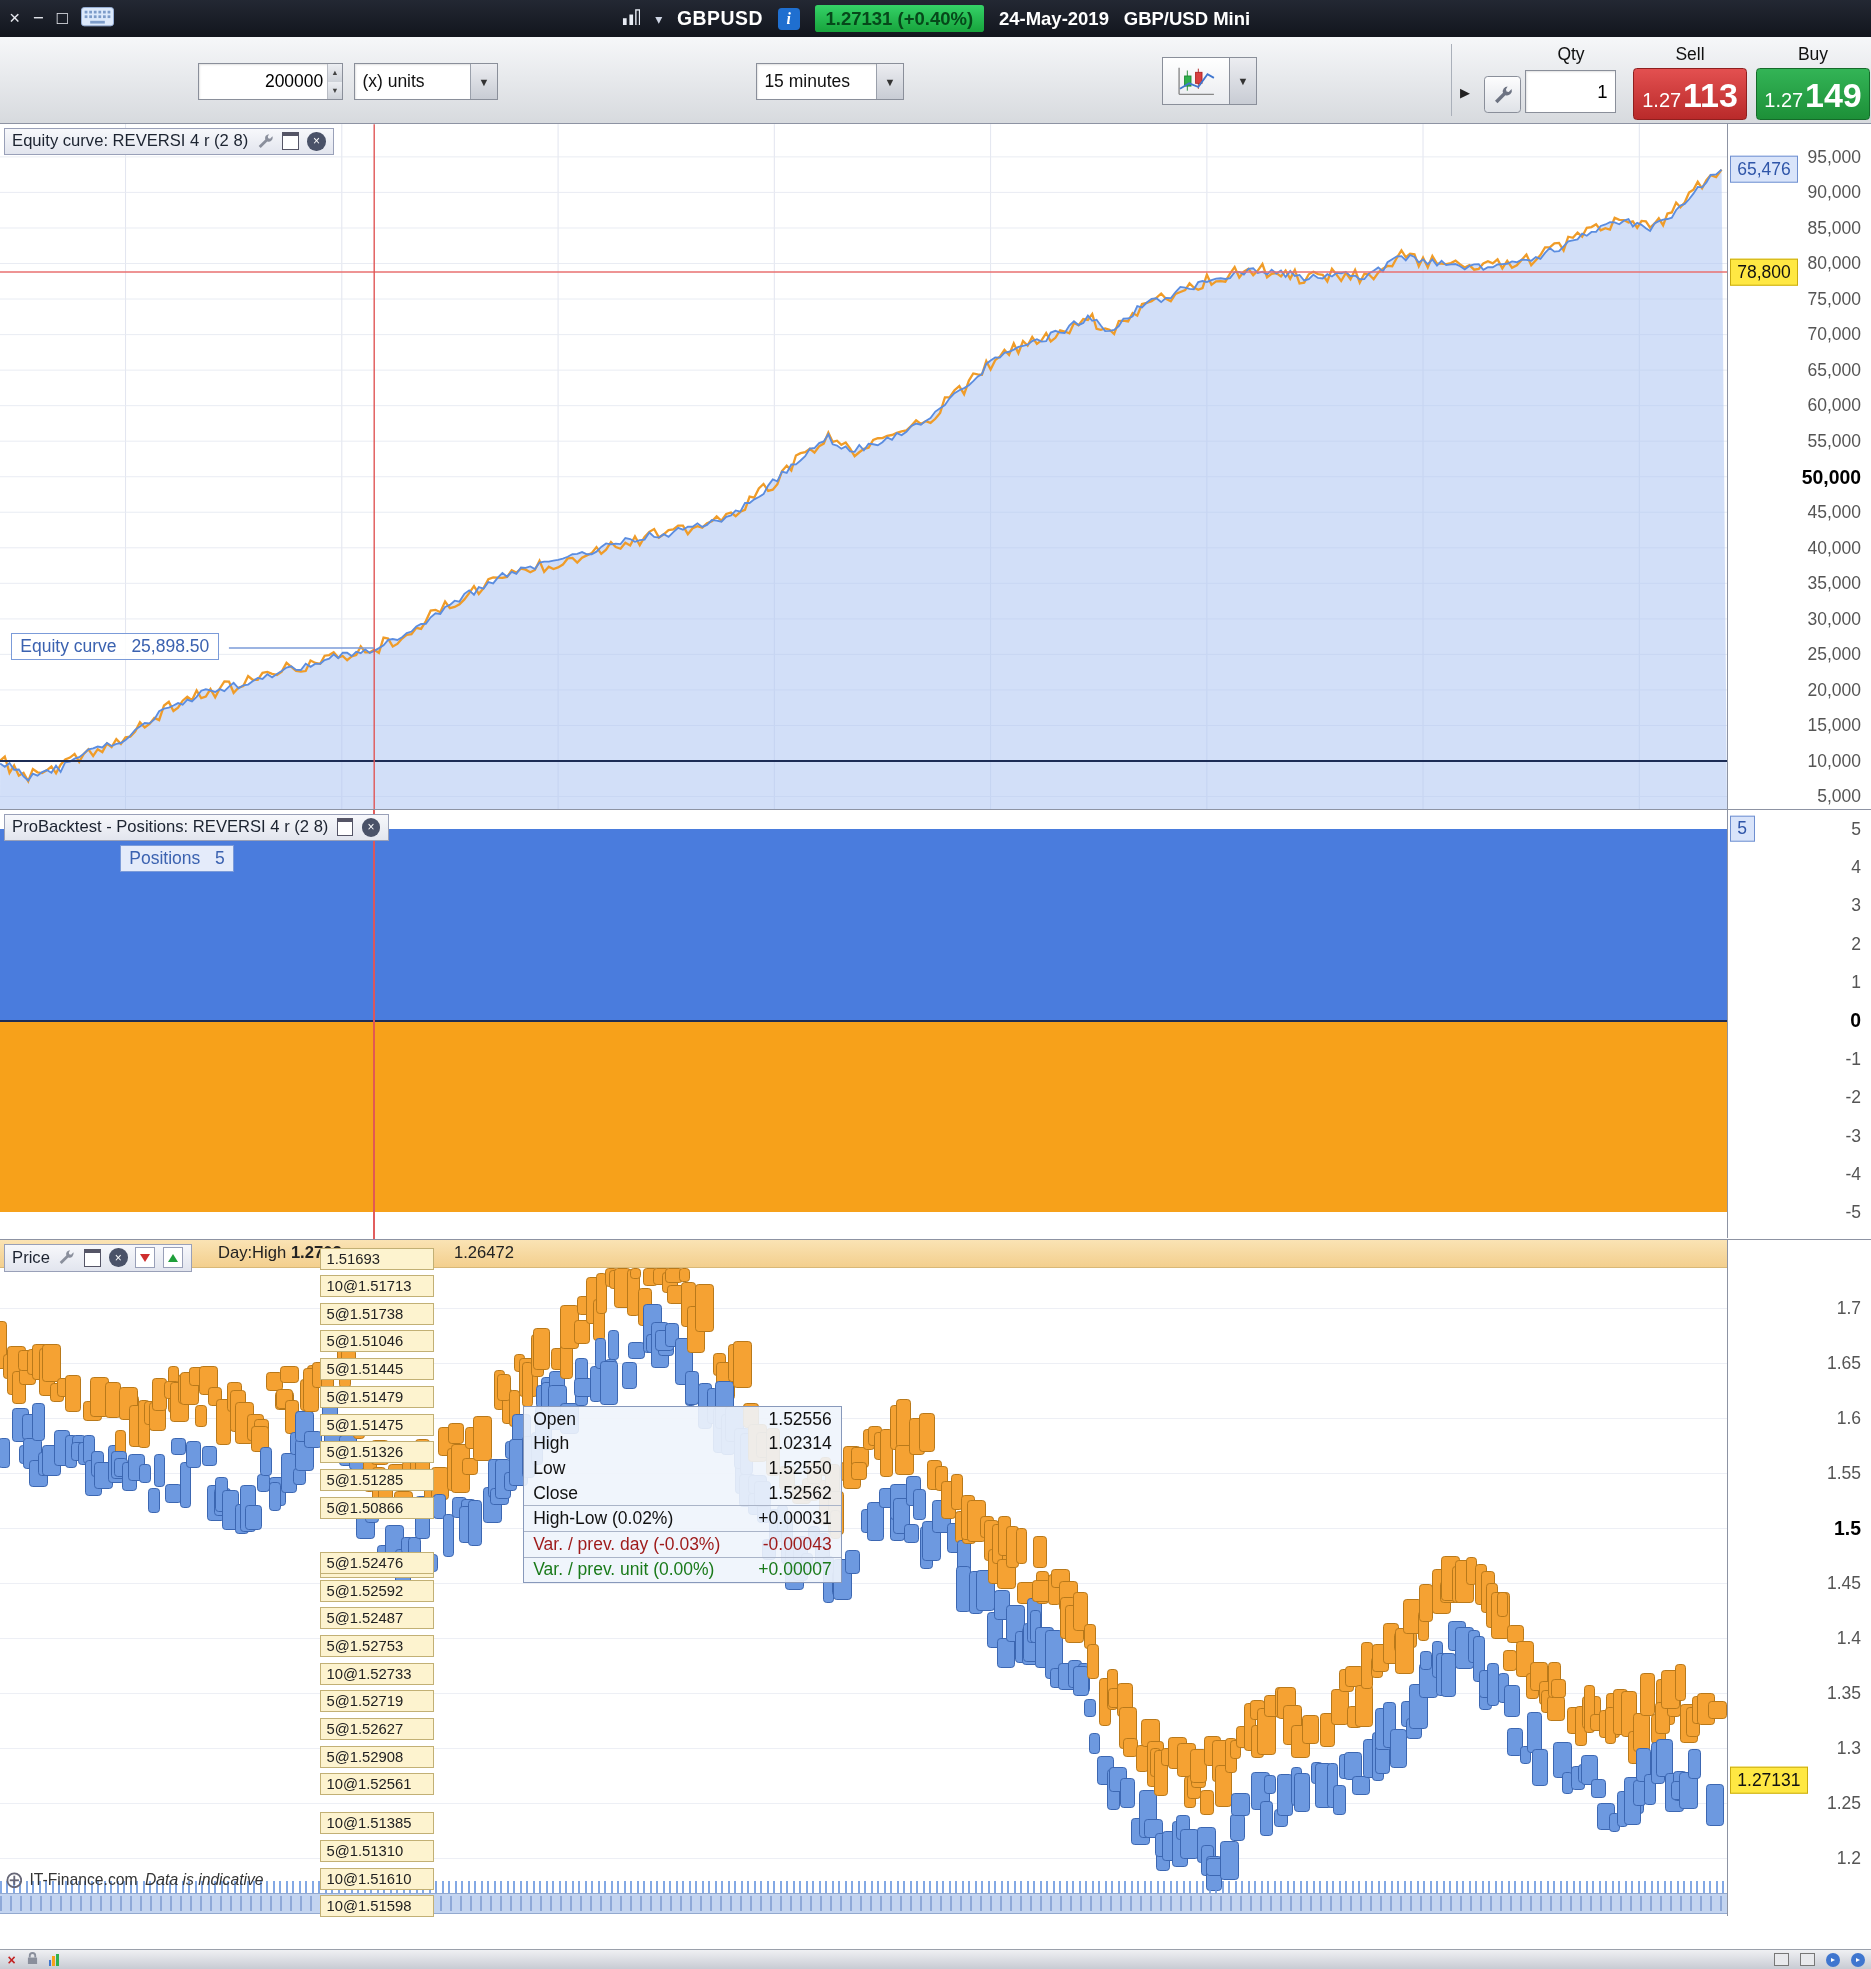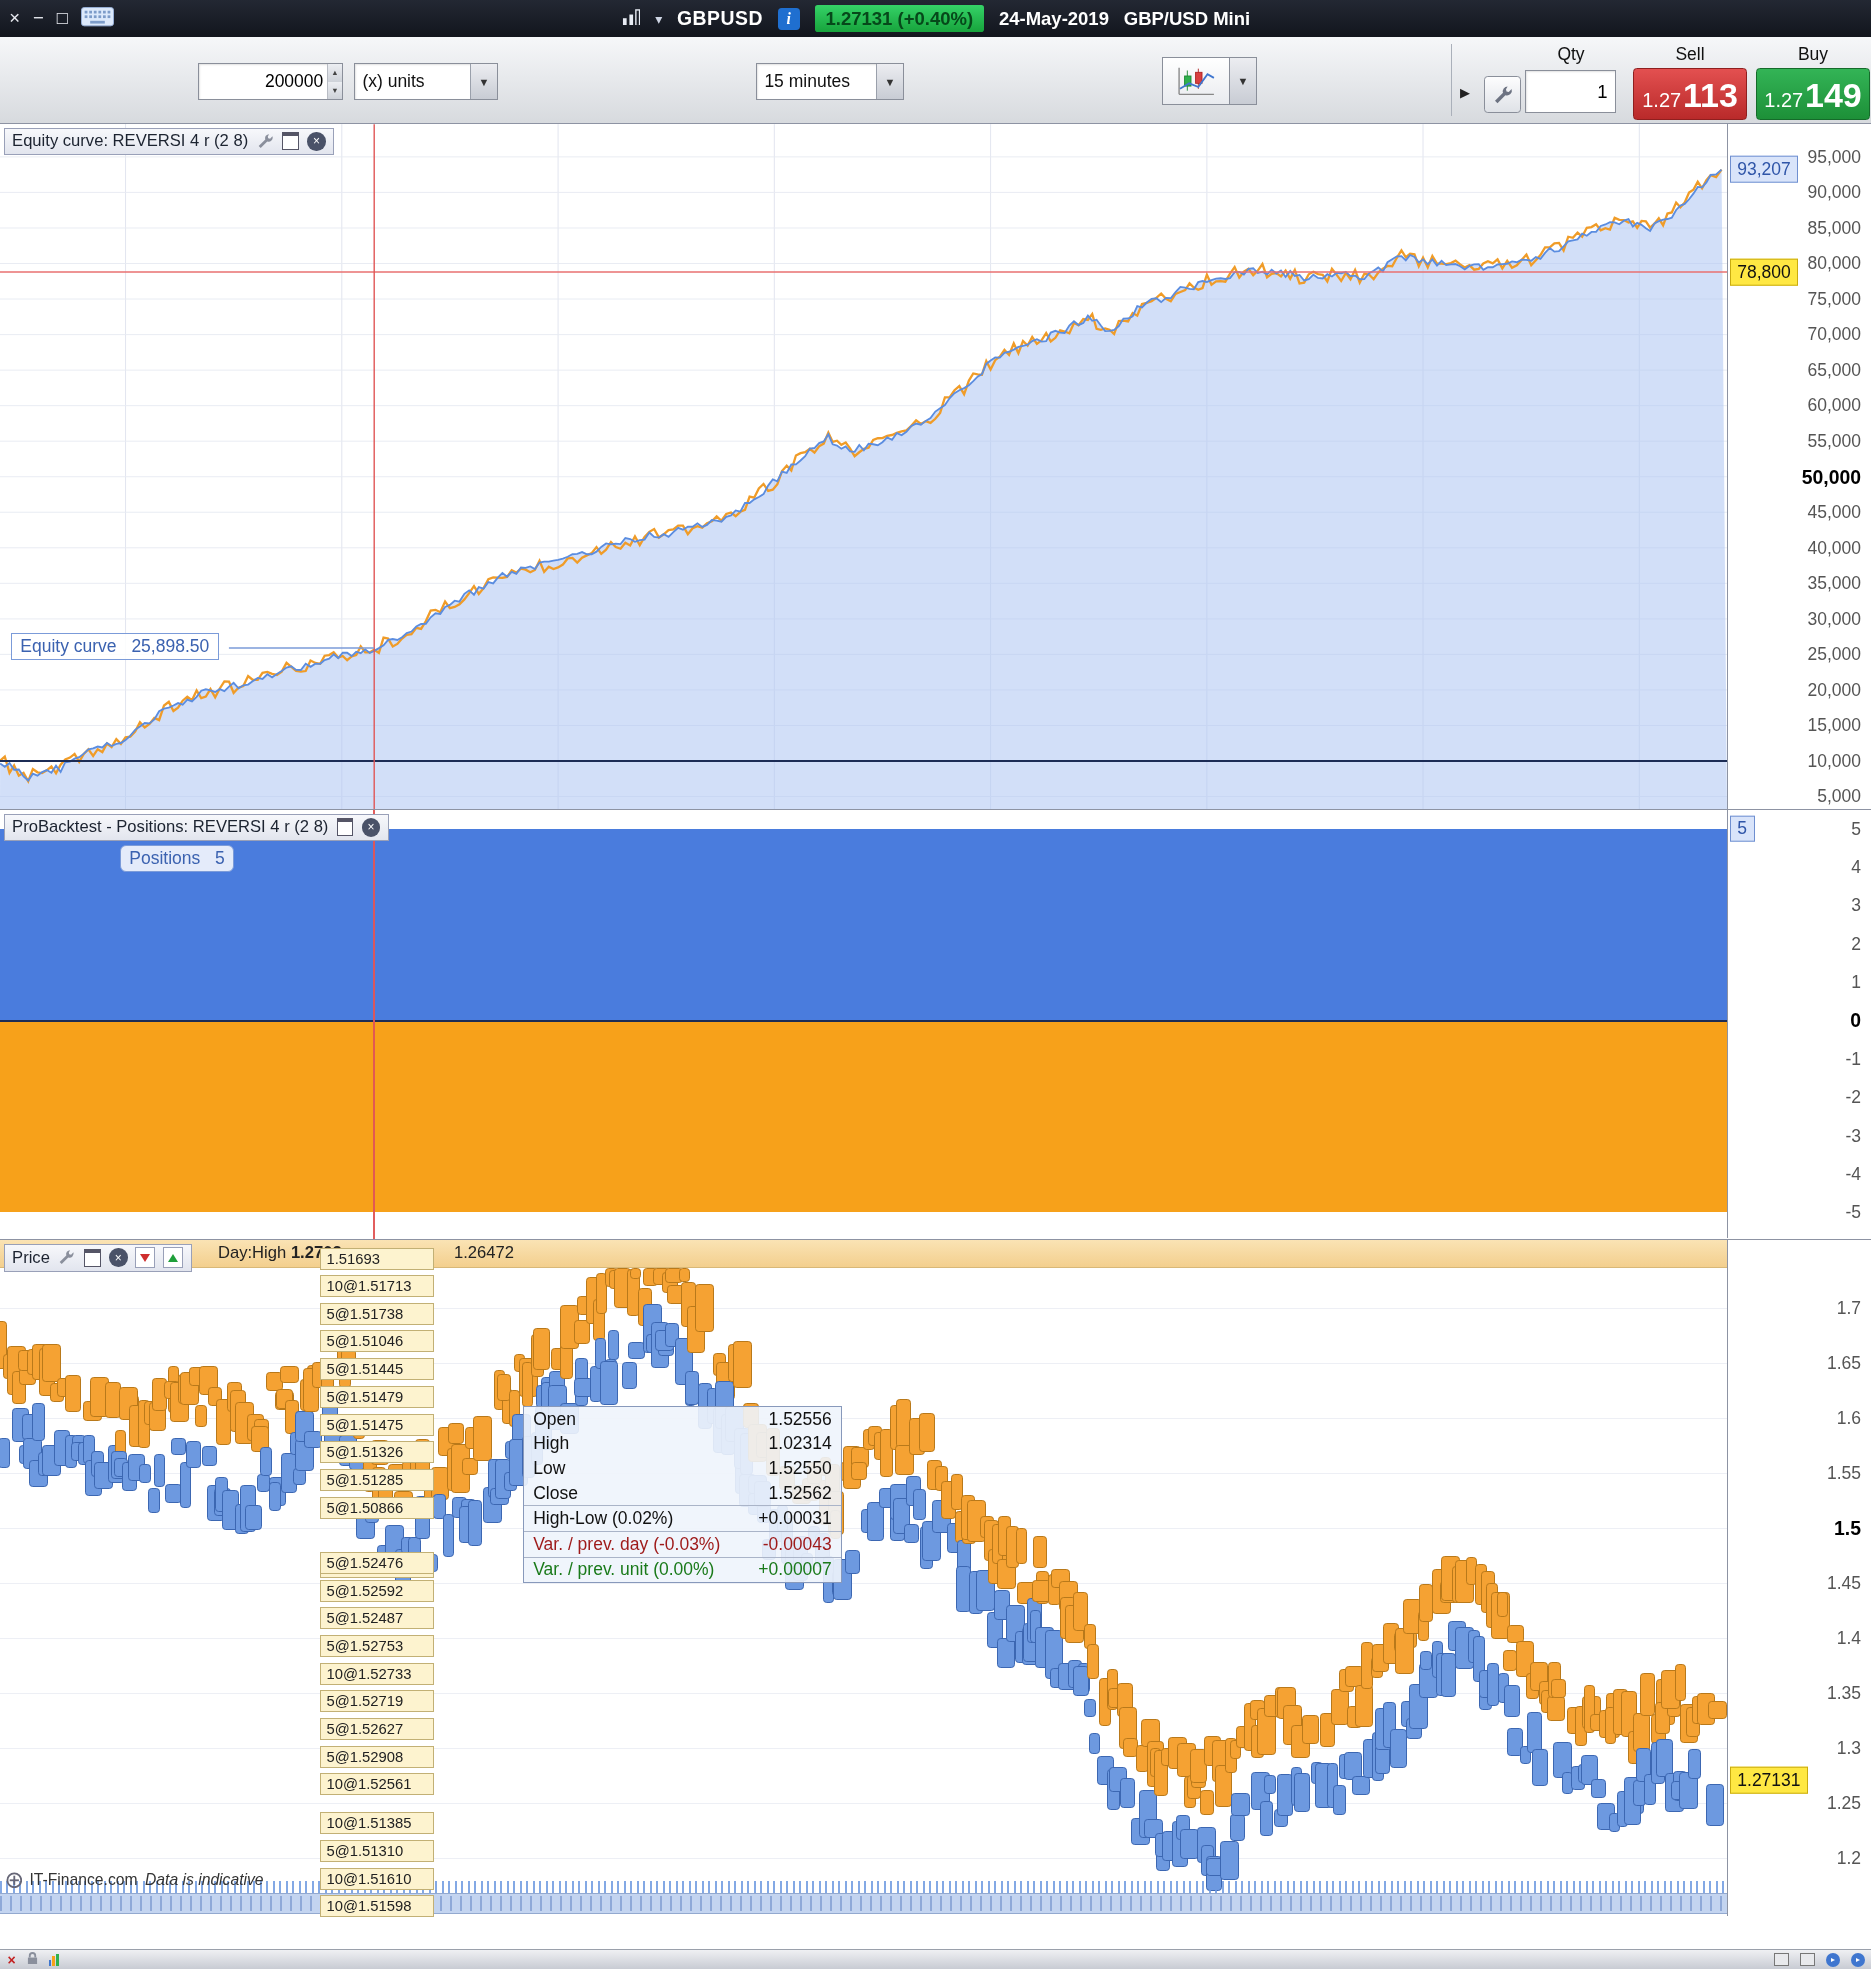--- a/index.html
+++ b/index.html
@@ -270,21 +270,21 @@
           <span class="win-ico"></span>
         </span>
       <span class="close-circle">×</span>
     </div>
     <div class="legend-box" style="left:11px;top:509px;">
       <span>Equity curve</span>
       <span>25,898.50</span>
     </div>
     <div class="plot-right-border"></div>
     <div class="gutter">
-      <div class="marker marker-blue" style="top:45px;">93,207</div>
+      <div class="marker marker-blue" style="top:45px;">65,476</div>
       <div class="marker marker-yellow" style="top:148px;">78,800</div>
     <div class="axis-label" style="top: 33px;">95,000</div>
         <div class="axis-label" style="top: 68px;">90,000</div>
         <div class="axis-label" style="top: 104px;">85,000</div>
         <div class="axis-label" style="top: 139px;">80,000</div>
         <div class="axis-label" style="top: 175px;">75,000</div>
         <div class="axis-label" style="top: 210px;">70,000</div>
         <div class="axis-label" style="top: 246px;">65,000</div>
         <div class="axis-label" style="top: 281px;">60,000</div>
         <div class="axis-label" style="top: 317px;">55,000</div>
@@ -306,21 +306,21 @@
     <div class="pos-short" style="top: 210px; height: 192px;"></div>
     <div class="zero-line" style="top: 210px;"></div>
     <div class="crosshair-v" style="left:373px;top:0;height:429px;"></div>
     <div class="panel-title">
       <span>ProBacktest - Positions: REVERSI 4 r (2 8)</span>
       <span class="t-ico">
           <span class="win-ico"></span>
         </span>
       <span class="close-circle">×</span>
     </div>
-    <div class="legend-box" style="left:120px;top:35px;border-radius:6px;">
+    <div class="legend-box" style="left:120px;top:35px;">
       <span>Positions</span>
       <span>5</span>
     </div>
     <div class="plot-right-border"></div>
     <div class="gutter">
       <div class="marker marker-blue" style="top:18.5px;">5</div>
     <div class="axis-label" style="top: 18.5px;">5</div>
         <div class="axis-label" style="top: 57px;">4</div>
         <div class="axis-label" style="top: 95px;">3</div>
         <div class="axis-label" style="top: 134px;">2</div>

